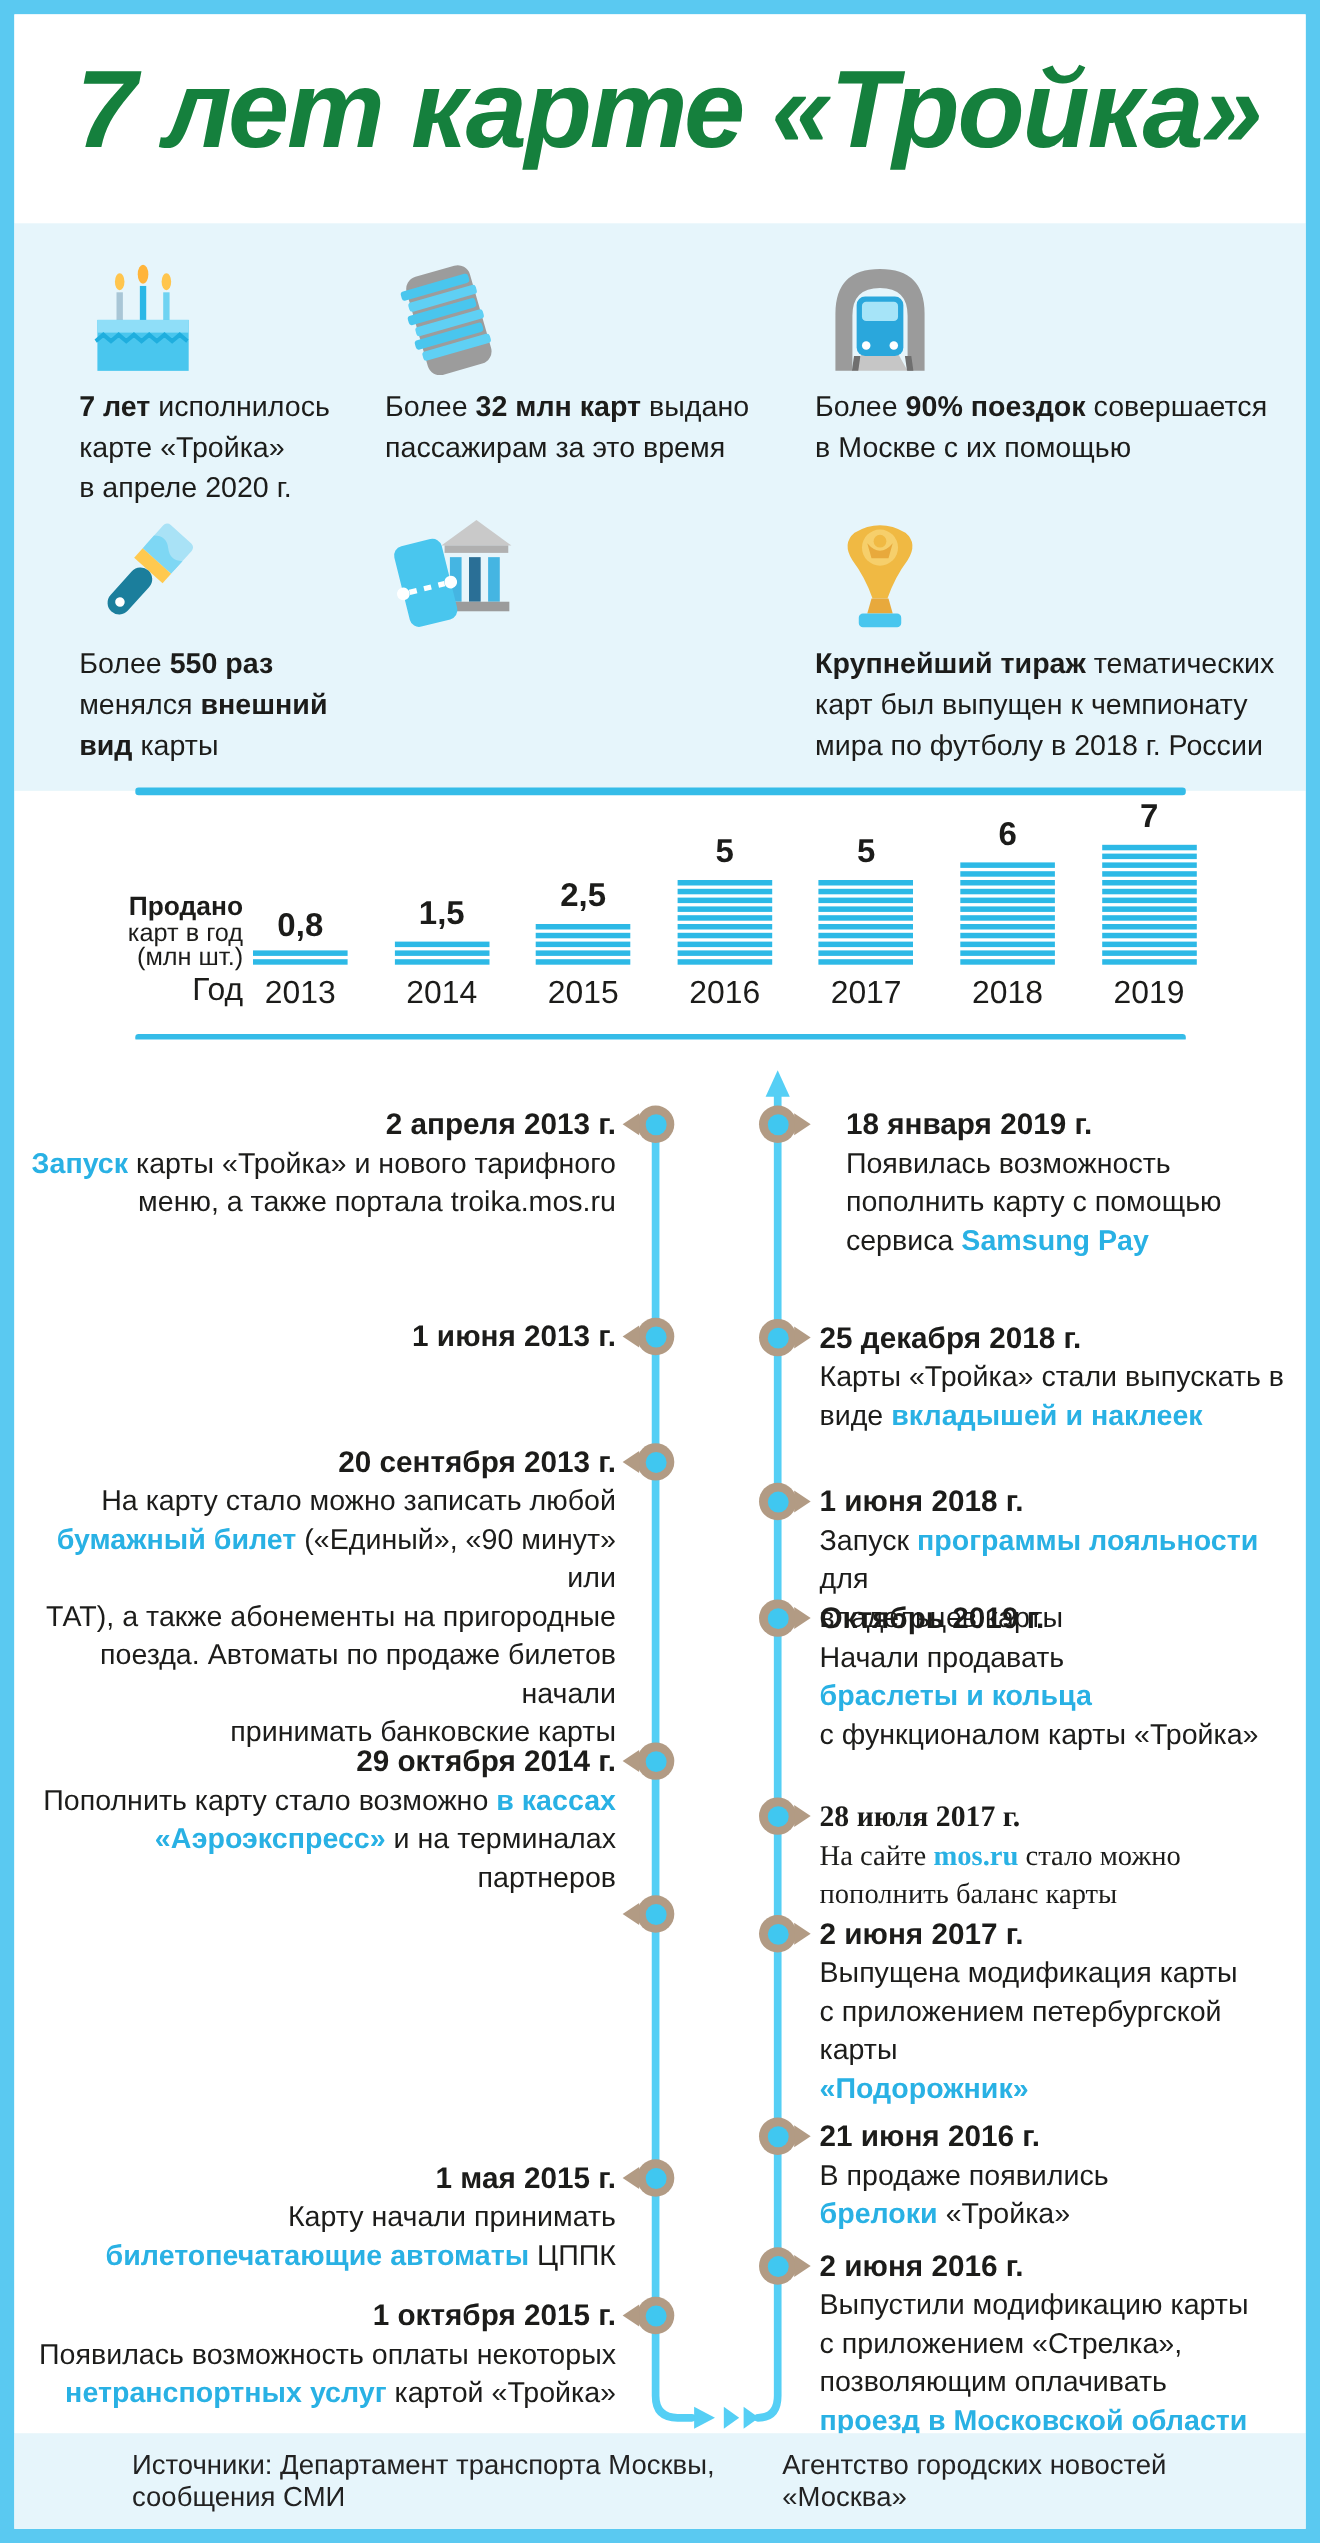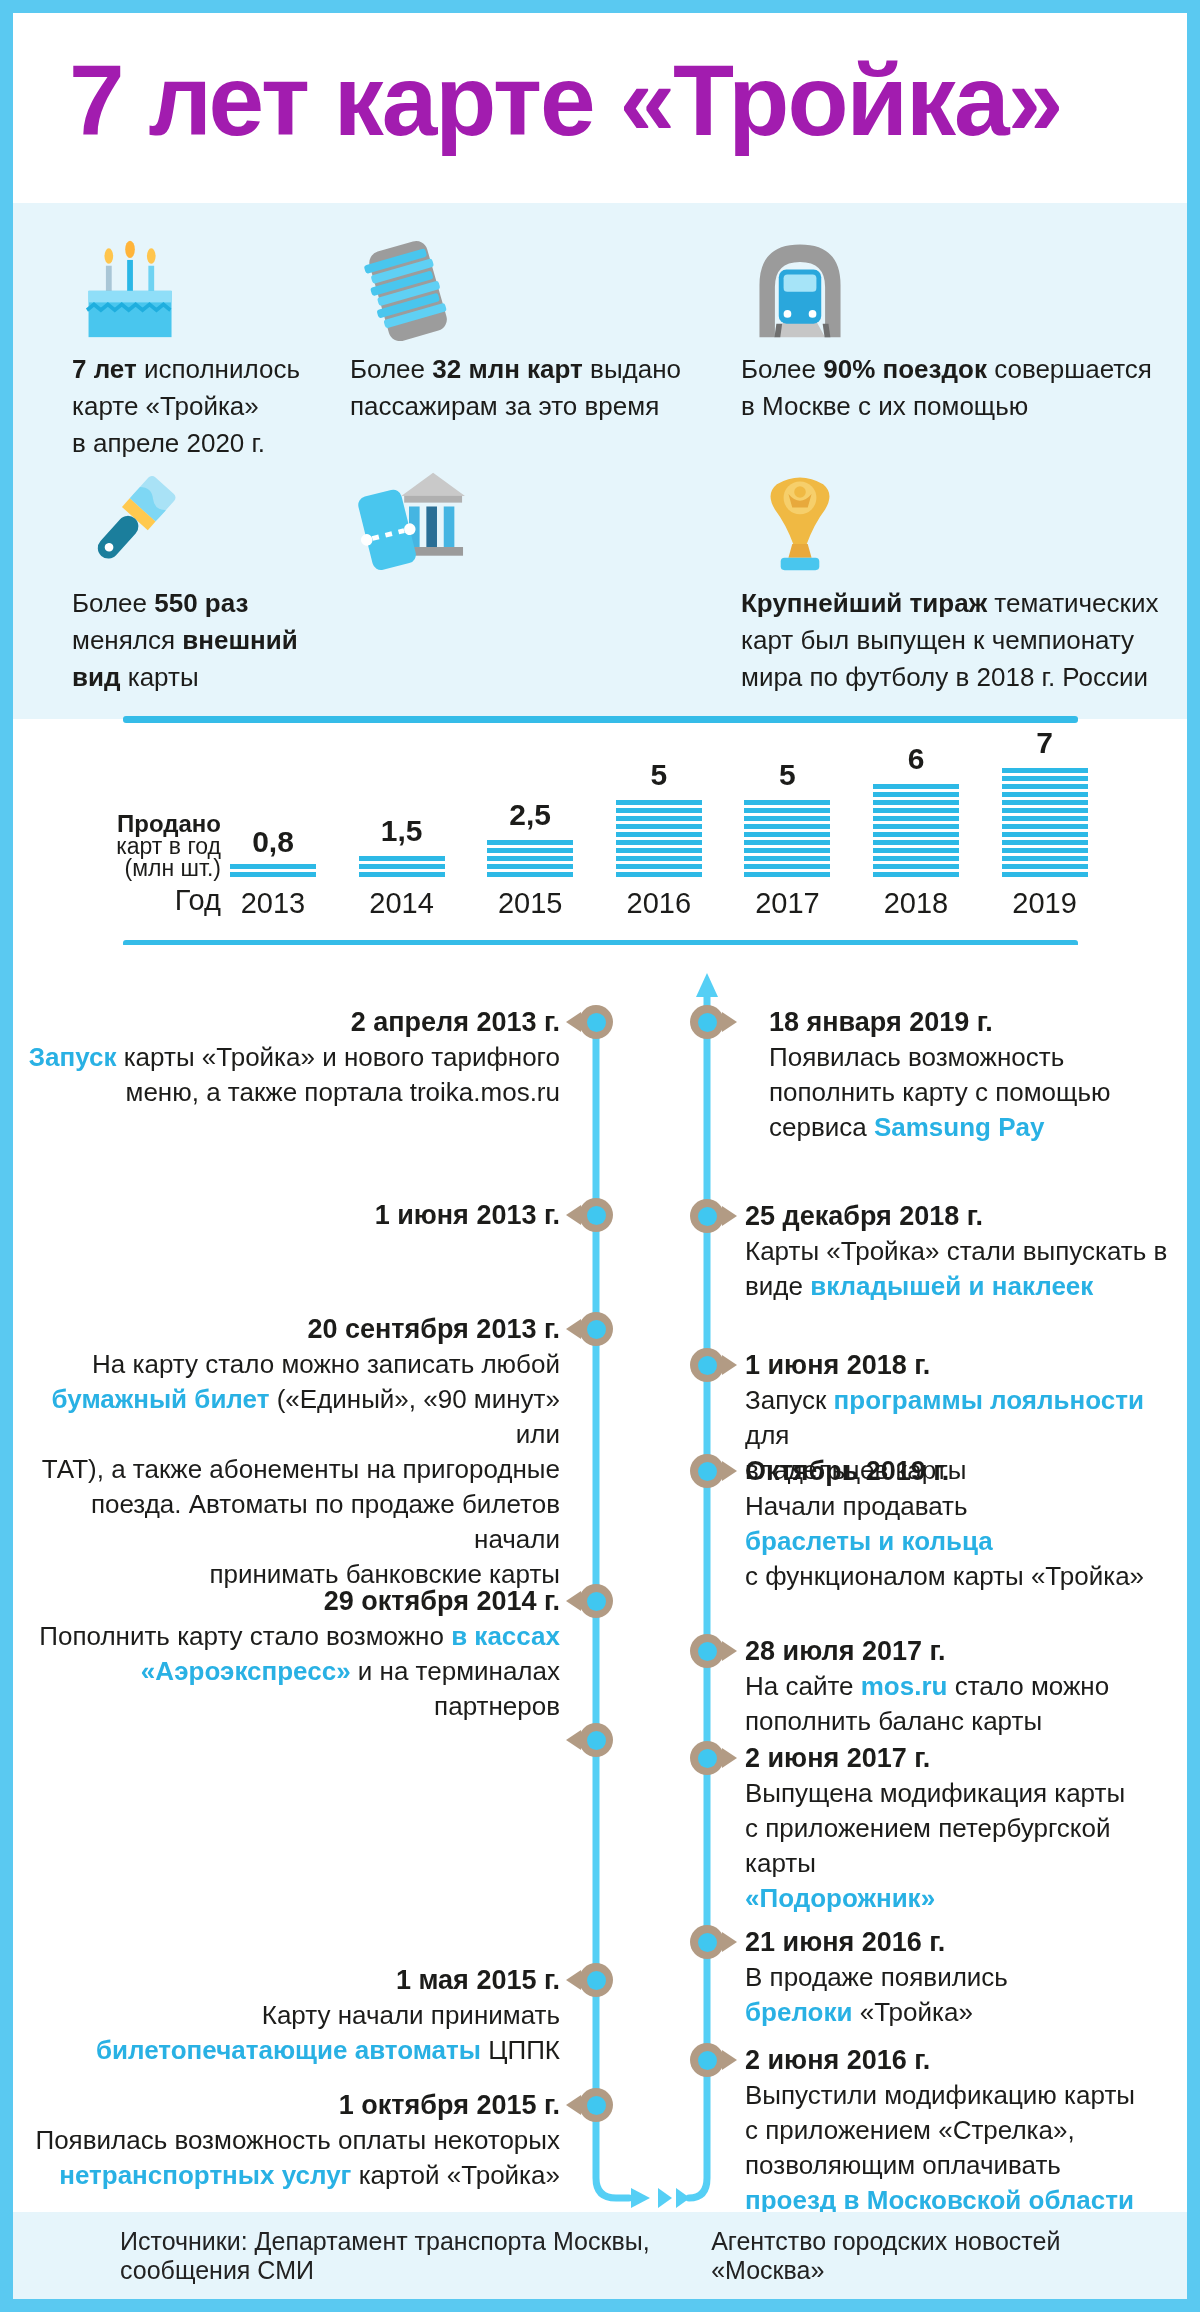--- a/index.html
+++ b/index.html
@@ -3,21 +3,21 @@
 <meta charset="utf-8">
 <style>
   html,body{margin:0;padding:0;background:#5ac9f1;}
   *{box-sizing:border-box;}
   body{font-family:"Liberation Sans", sans-serif;color:#1c1c1a;}
   .page{position:relative;width:1200px;height:2312px;background:#5ac9f1;padding:13px;}
   .inner{position:relative;width:1174px;height:2286px;background:#ffffff;overflow:hidden;}
 
   
   .sec-title{position:relative;height:190px;background:#fff;}
-  .big-title{position:absolute;left:56px;top:30px;font-size:100px;font-weight:800;letter-spacing:-2px;color:#a21caf;margin:0;white-space:nowrap;}
+  .big-title{position:absolute;left:56px;top:30px;font-size:100px;font-weight:800;letter-spacing:-2px;color:#15803d;margin:0;white-space:nowrap;font-style:italic;}
 
   
   .sec-stats{position:relative;height:516px;background:#e6f5fb;}
   .stat-cell{position:absolute;}
   .stat-icon{height:110px;margin-bottom:10px;display:flex;align-items:flex-end;}
   .stat-text{font-size:26px;line-height:37px;white-space:pre-line;}
   .stat-text b{font-weight:700;}
   .cell-0{left:59px;top:28px;width:290px;}
   .cell-1{left:337px;top:28px;width:390px;}
   .cell-2{left:728px;top:28px;width:430px;}
@@ -314,21 +314,21 @@
         </div>
         <div class="ev ev-right" style="top: 508px;">
           <div class="ev-date">Октябрь 2019 г.</div>
           <div class="ev-body"><span>Начали продавать
 </span><span class="hl">браслеты и кольца</span><span>
 с функционалом карты «Тройка»</span></div>
         </div>
         <div class="tl-node pt-right" style="left: 694px; top: 526px;">
           <div class="dot"></div>
         </div>
-        <div class="ev ev-right" style="top: 688px;">
+        <div class="ev ev-right" style="top: 688px; font-family: Liberation Serif, serif;">
           <div class="ev-date">28 июля 2017 г.</div>
           <div class="ev-body"><span>На сайте </span><span class="hl">mos.ru</span><span> стало можно
 пополнить баланс карты</span></div>
         </div>
         <div class="tl-node pt-right" style="left: 694px; top: 706px;">
           <div class="dot"></div>
         </div>
         <div class="ev ev-right" style="top: 795px;">
           <div class="ev-date">2 июня 2017 г.</div>
           <div class="ev-body"><span>Выпущена модификация карты

